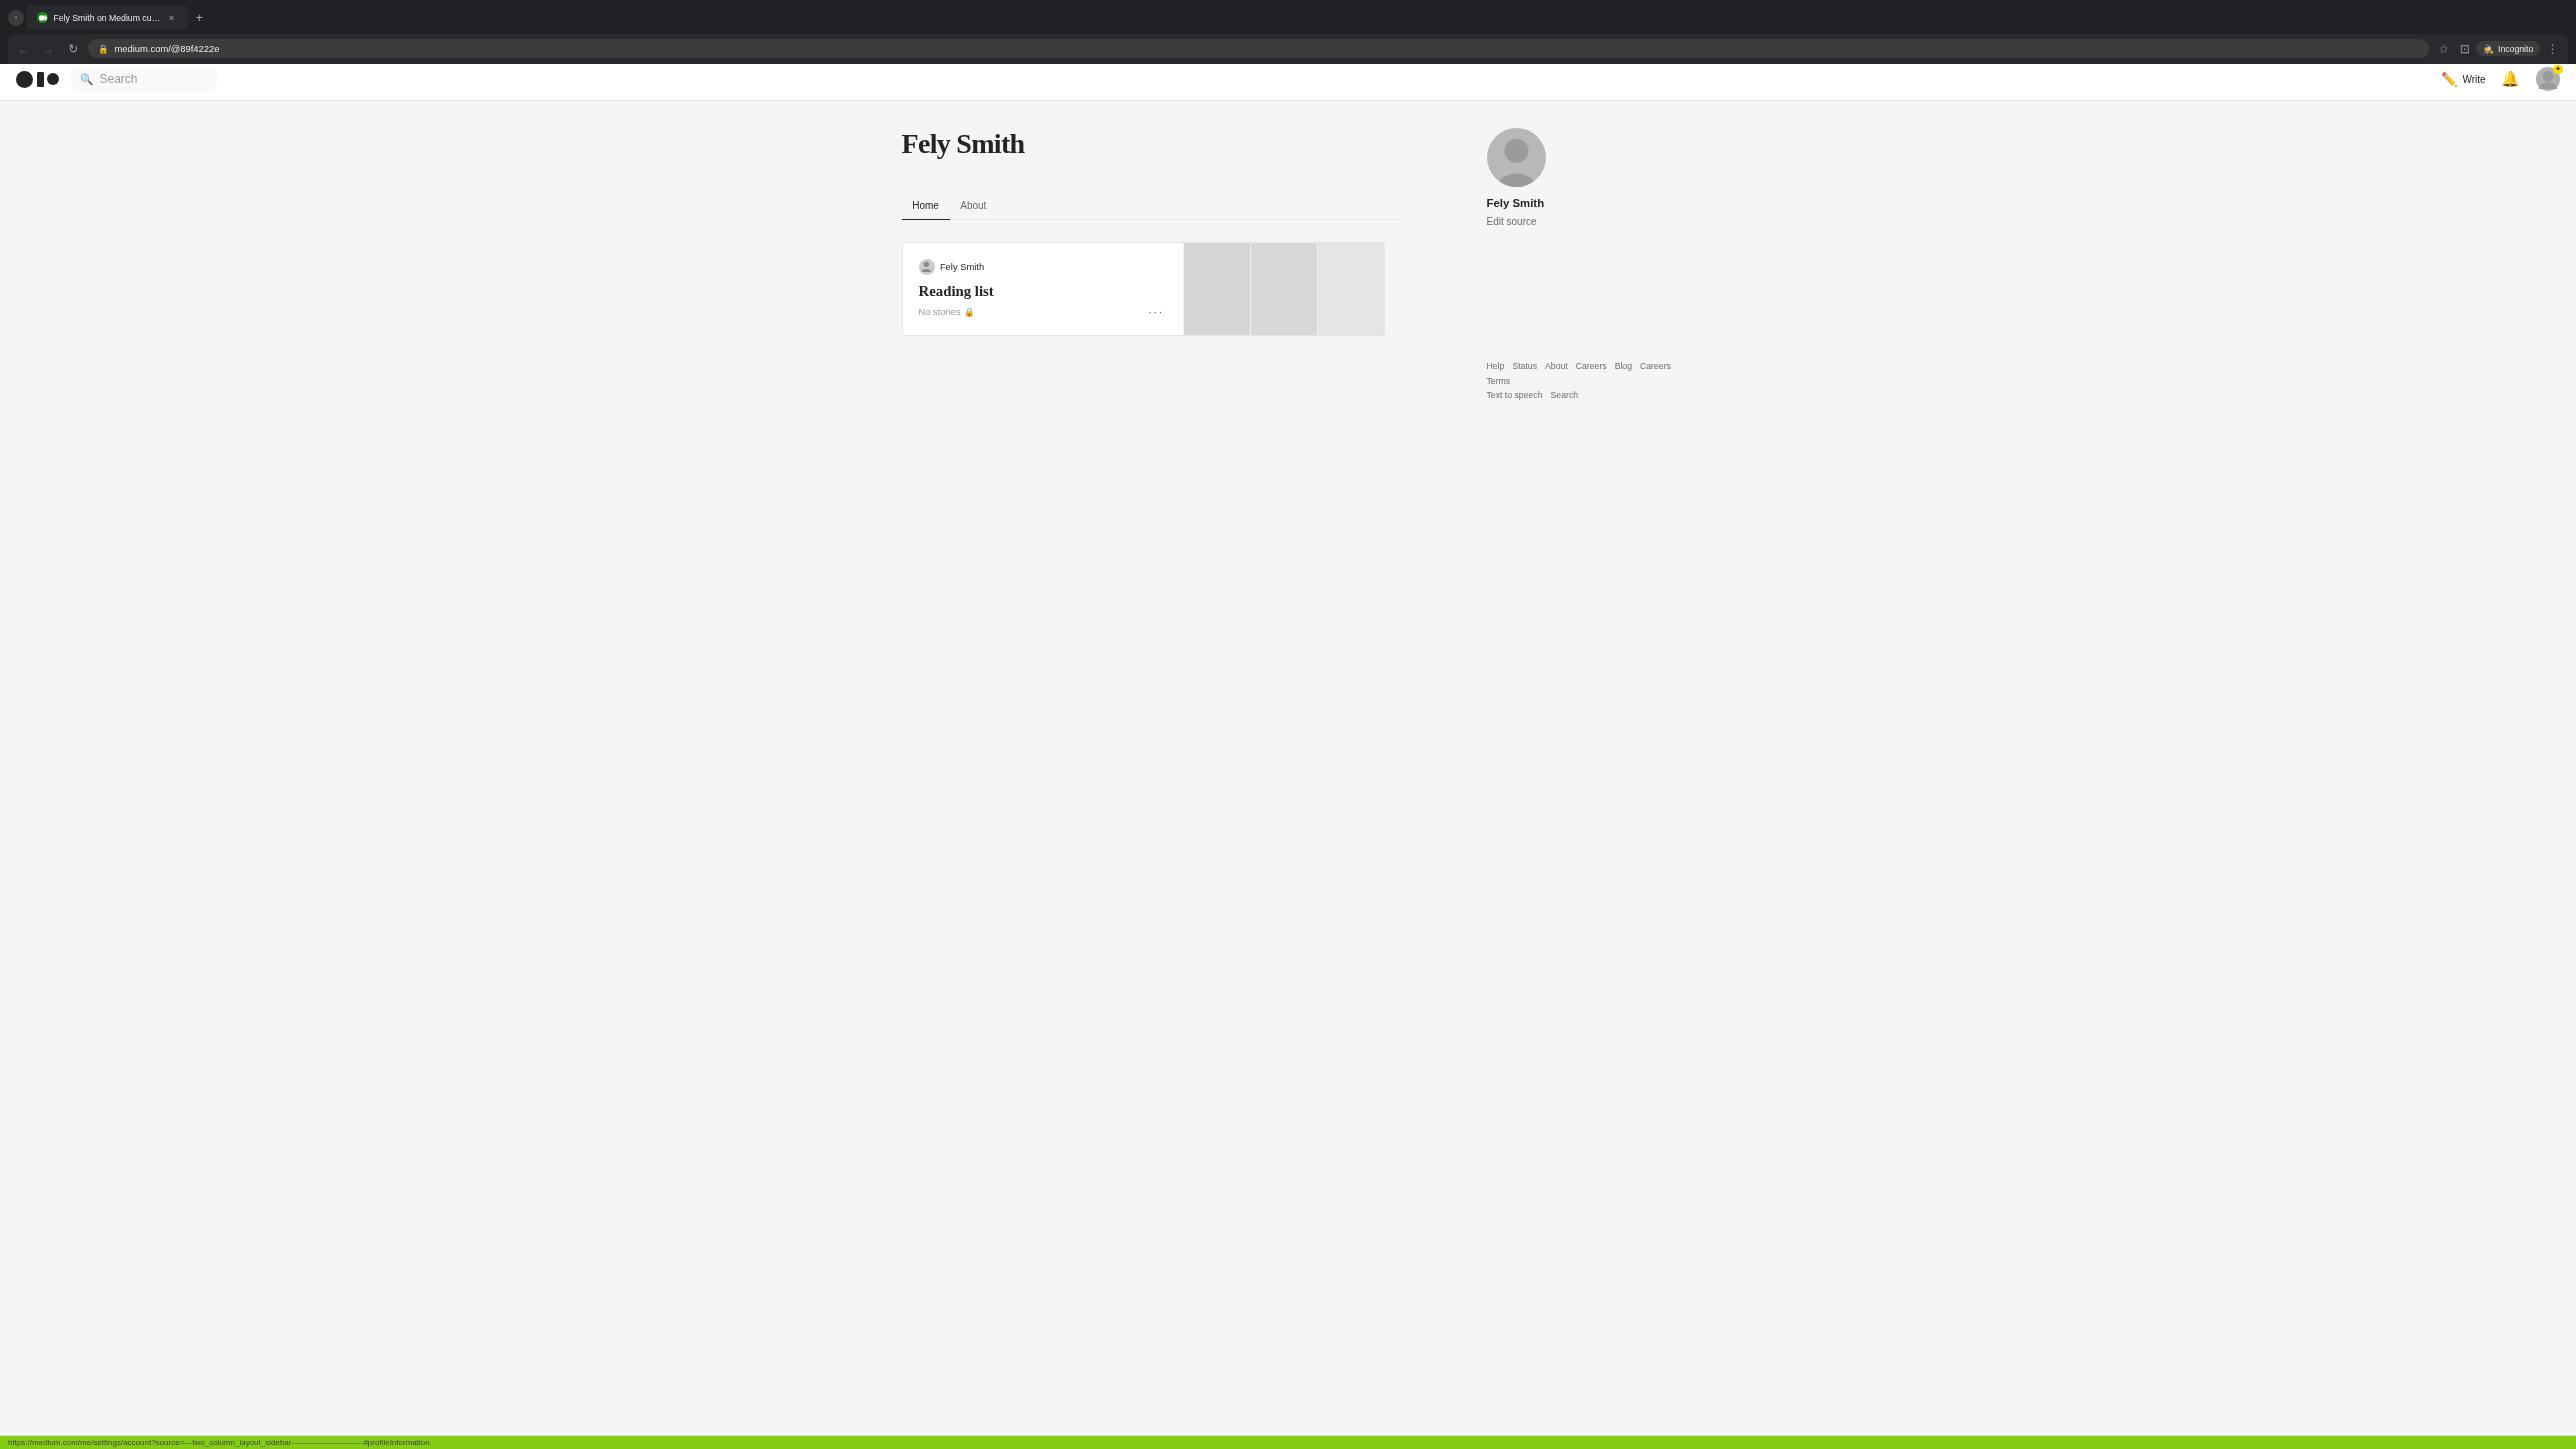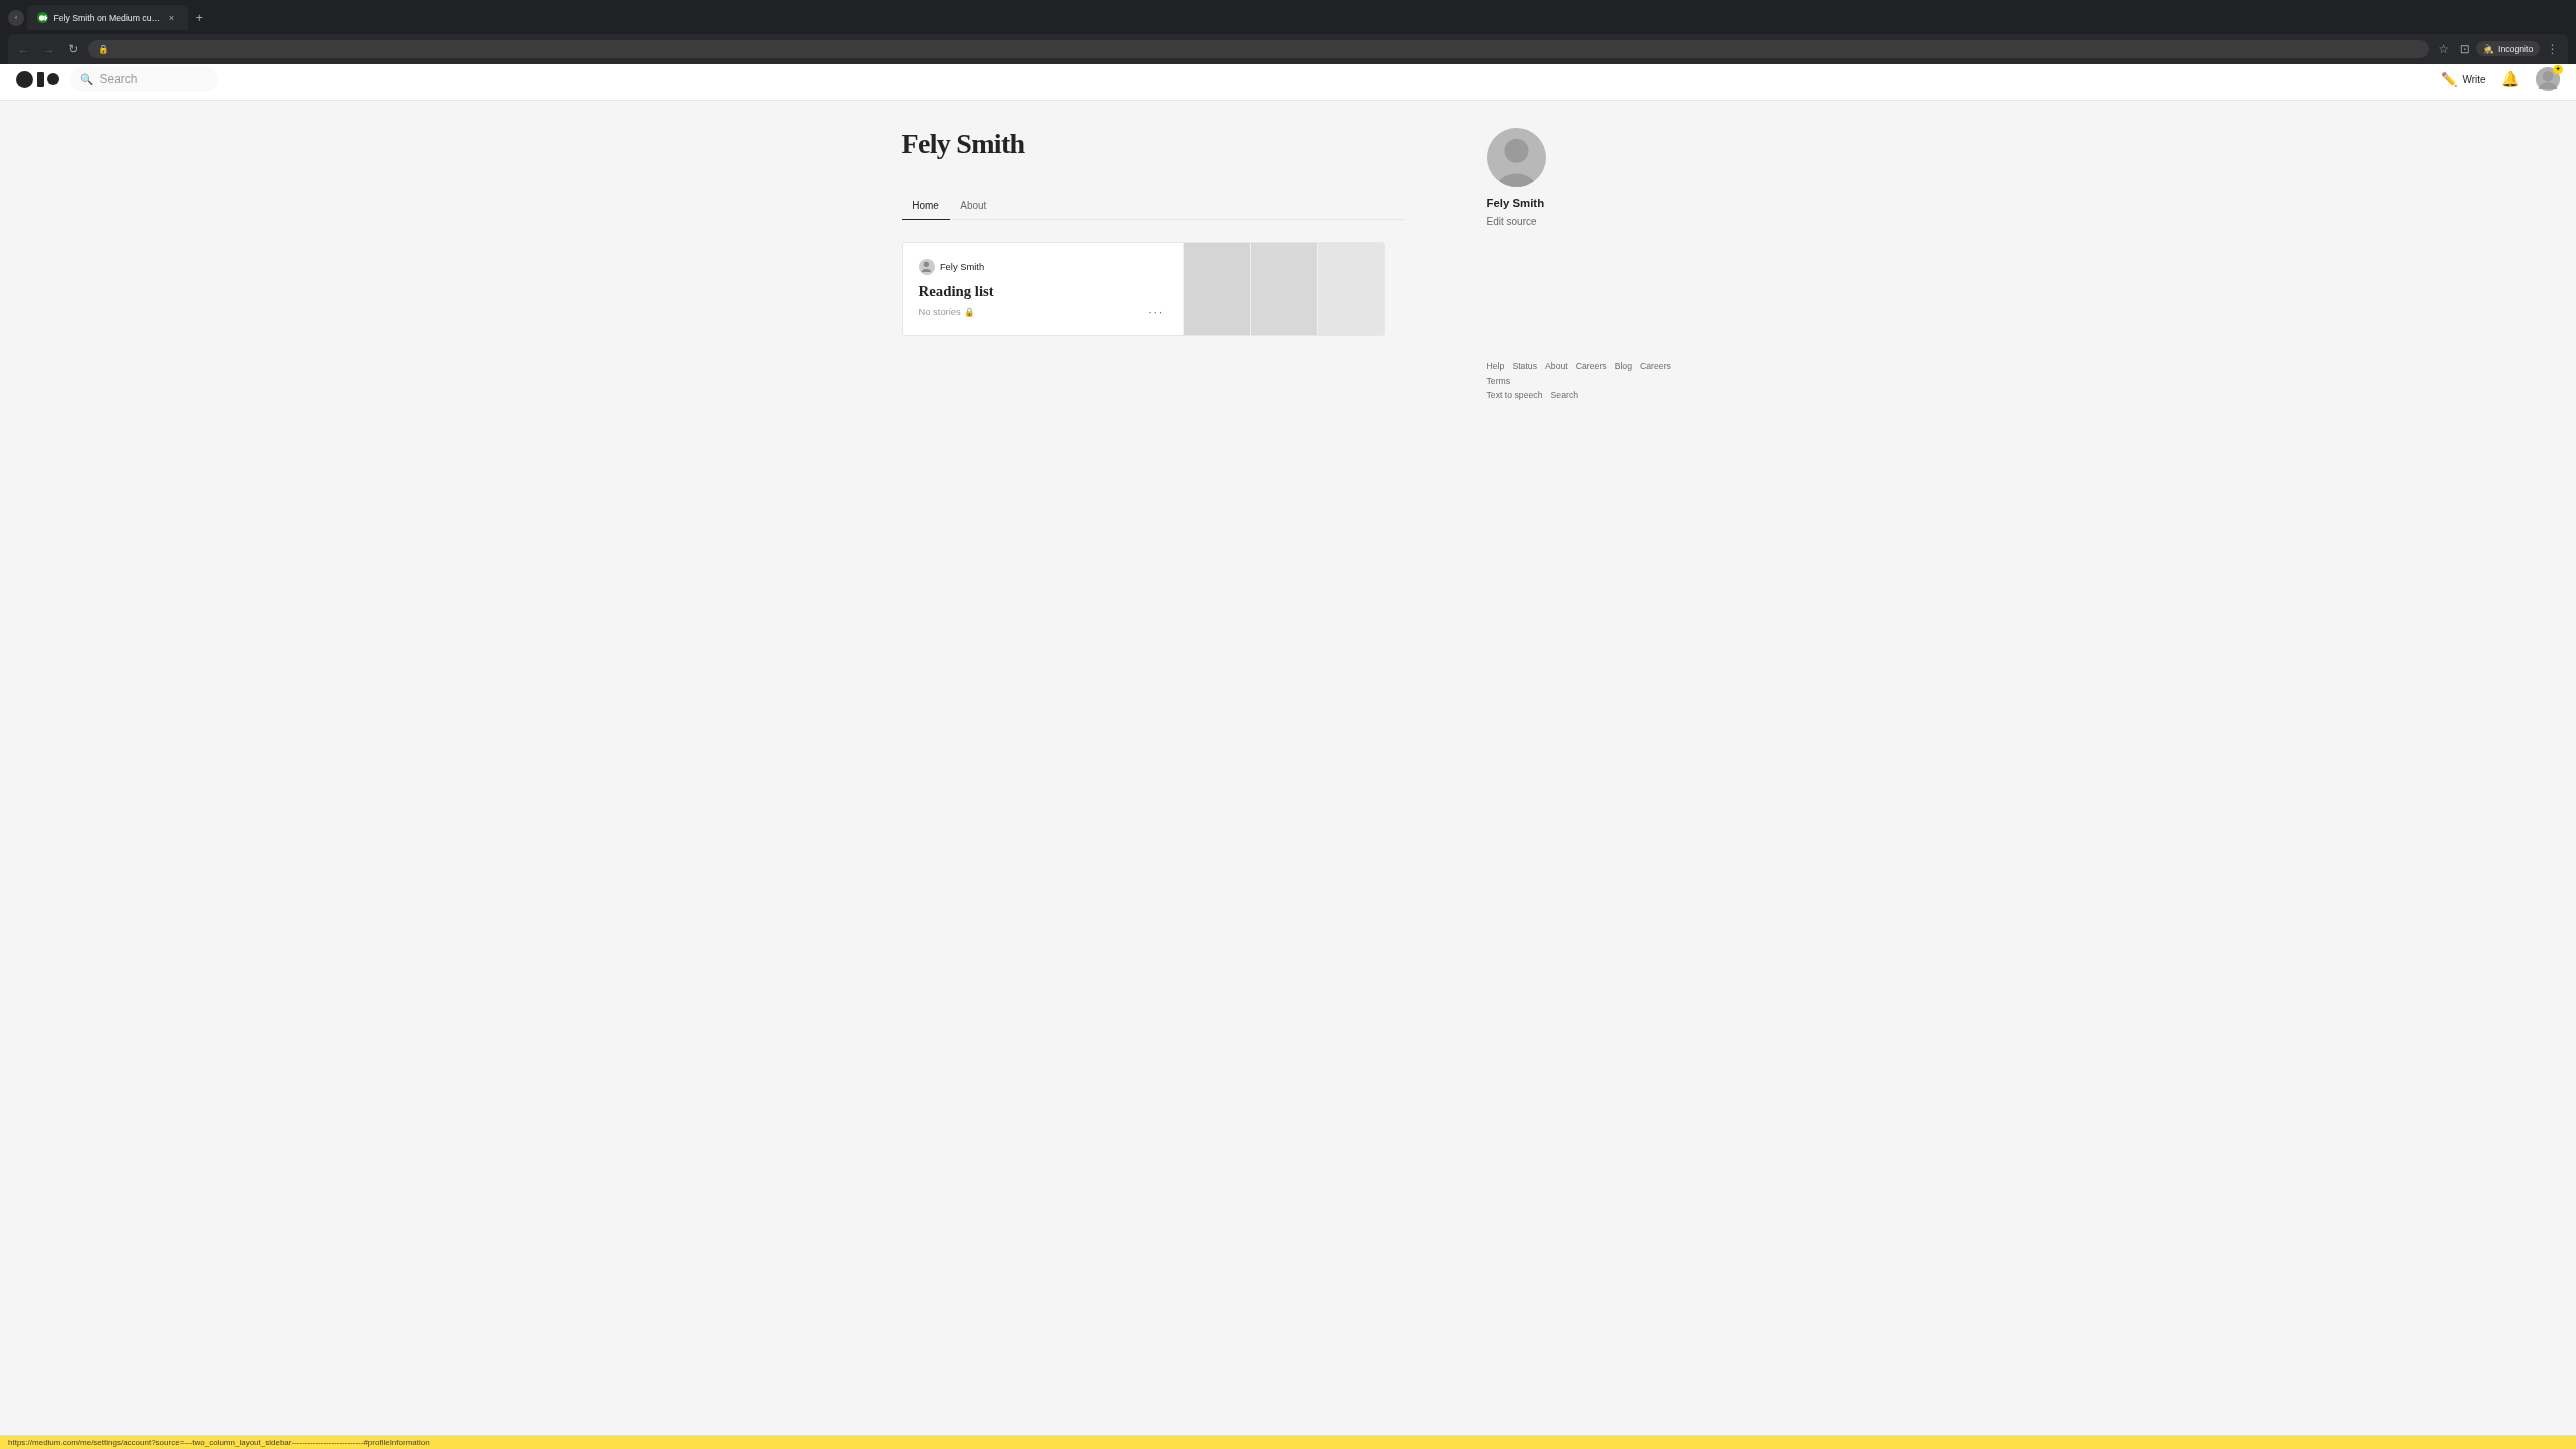--- a/index.html
+++ b/index.html
@@ -397,21 +397,21 @@
       font-size: 8.7px;
       text-decoration: none;
       cursor: pointer;
       text-align: center;
     }
 
     
     .status-bar {
       position: fixed;
       bottom: 0; left: 0; right: 0;
-      background: #fde047;
+      background: #84cc16;
       border-top: 0.7px solid #ddd;
       padding: 2px 8px;
       font-size: 8px;
       color: #444;
       z-index: 1000;
     }
 
     
     .medium-m {
       display: flex;
@@ -452,20 +452,21 @@
       <button class="tab-close">×</button>
     </div>
     <button class="tab-new">+</button>
   </div>
   <div class="browser-toolbar">
     <button class="nav-btn disabled">←</button>
     <button class="nav-btn disabled">→</button>
     <button class="nav-btn">↻</button>
     <div class="address-bar">
       <span style="color:#9aa0a6;font-size:8.7px;">🔒</span>
+      <span class="address-text">medium.com/@89f4222e</span>
     </div>
     <div class="toolbar-actions">
       <button class="toolbar-icon-btn">☆</button>
       <button class="toolbar-icon-btn">⊡</button>
       <button class="incognito-badge">
         <span>🕵</span>
         <span>Incognito</span>
       </button>
       <button class="toolbar-icon-btn">⋮</button>
     </div>

